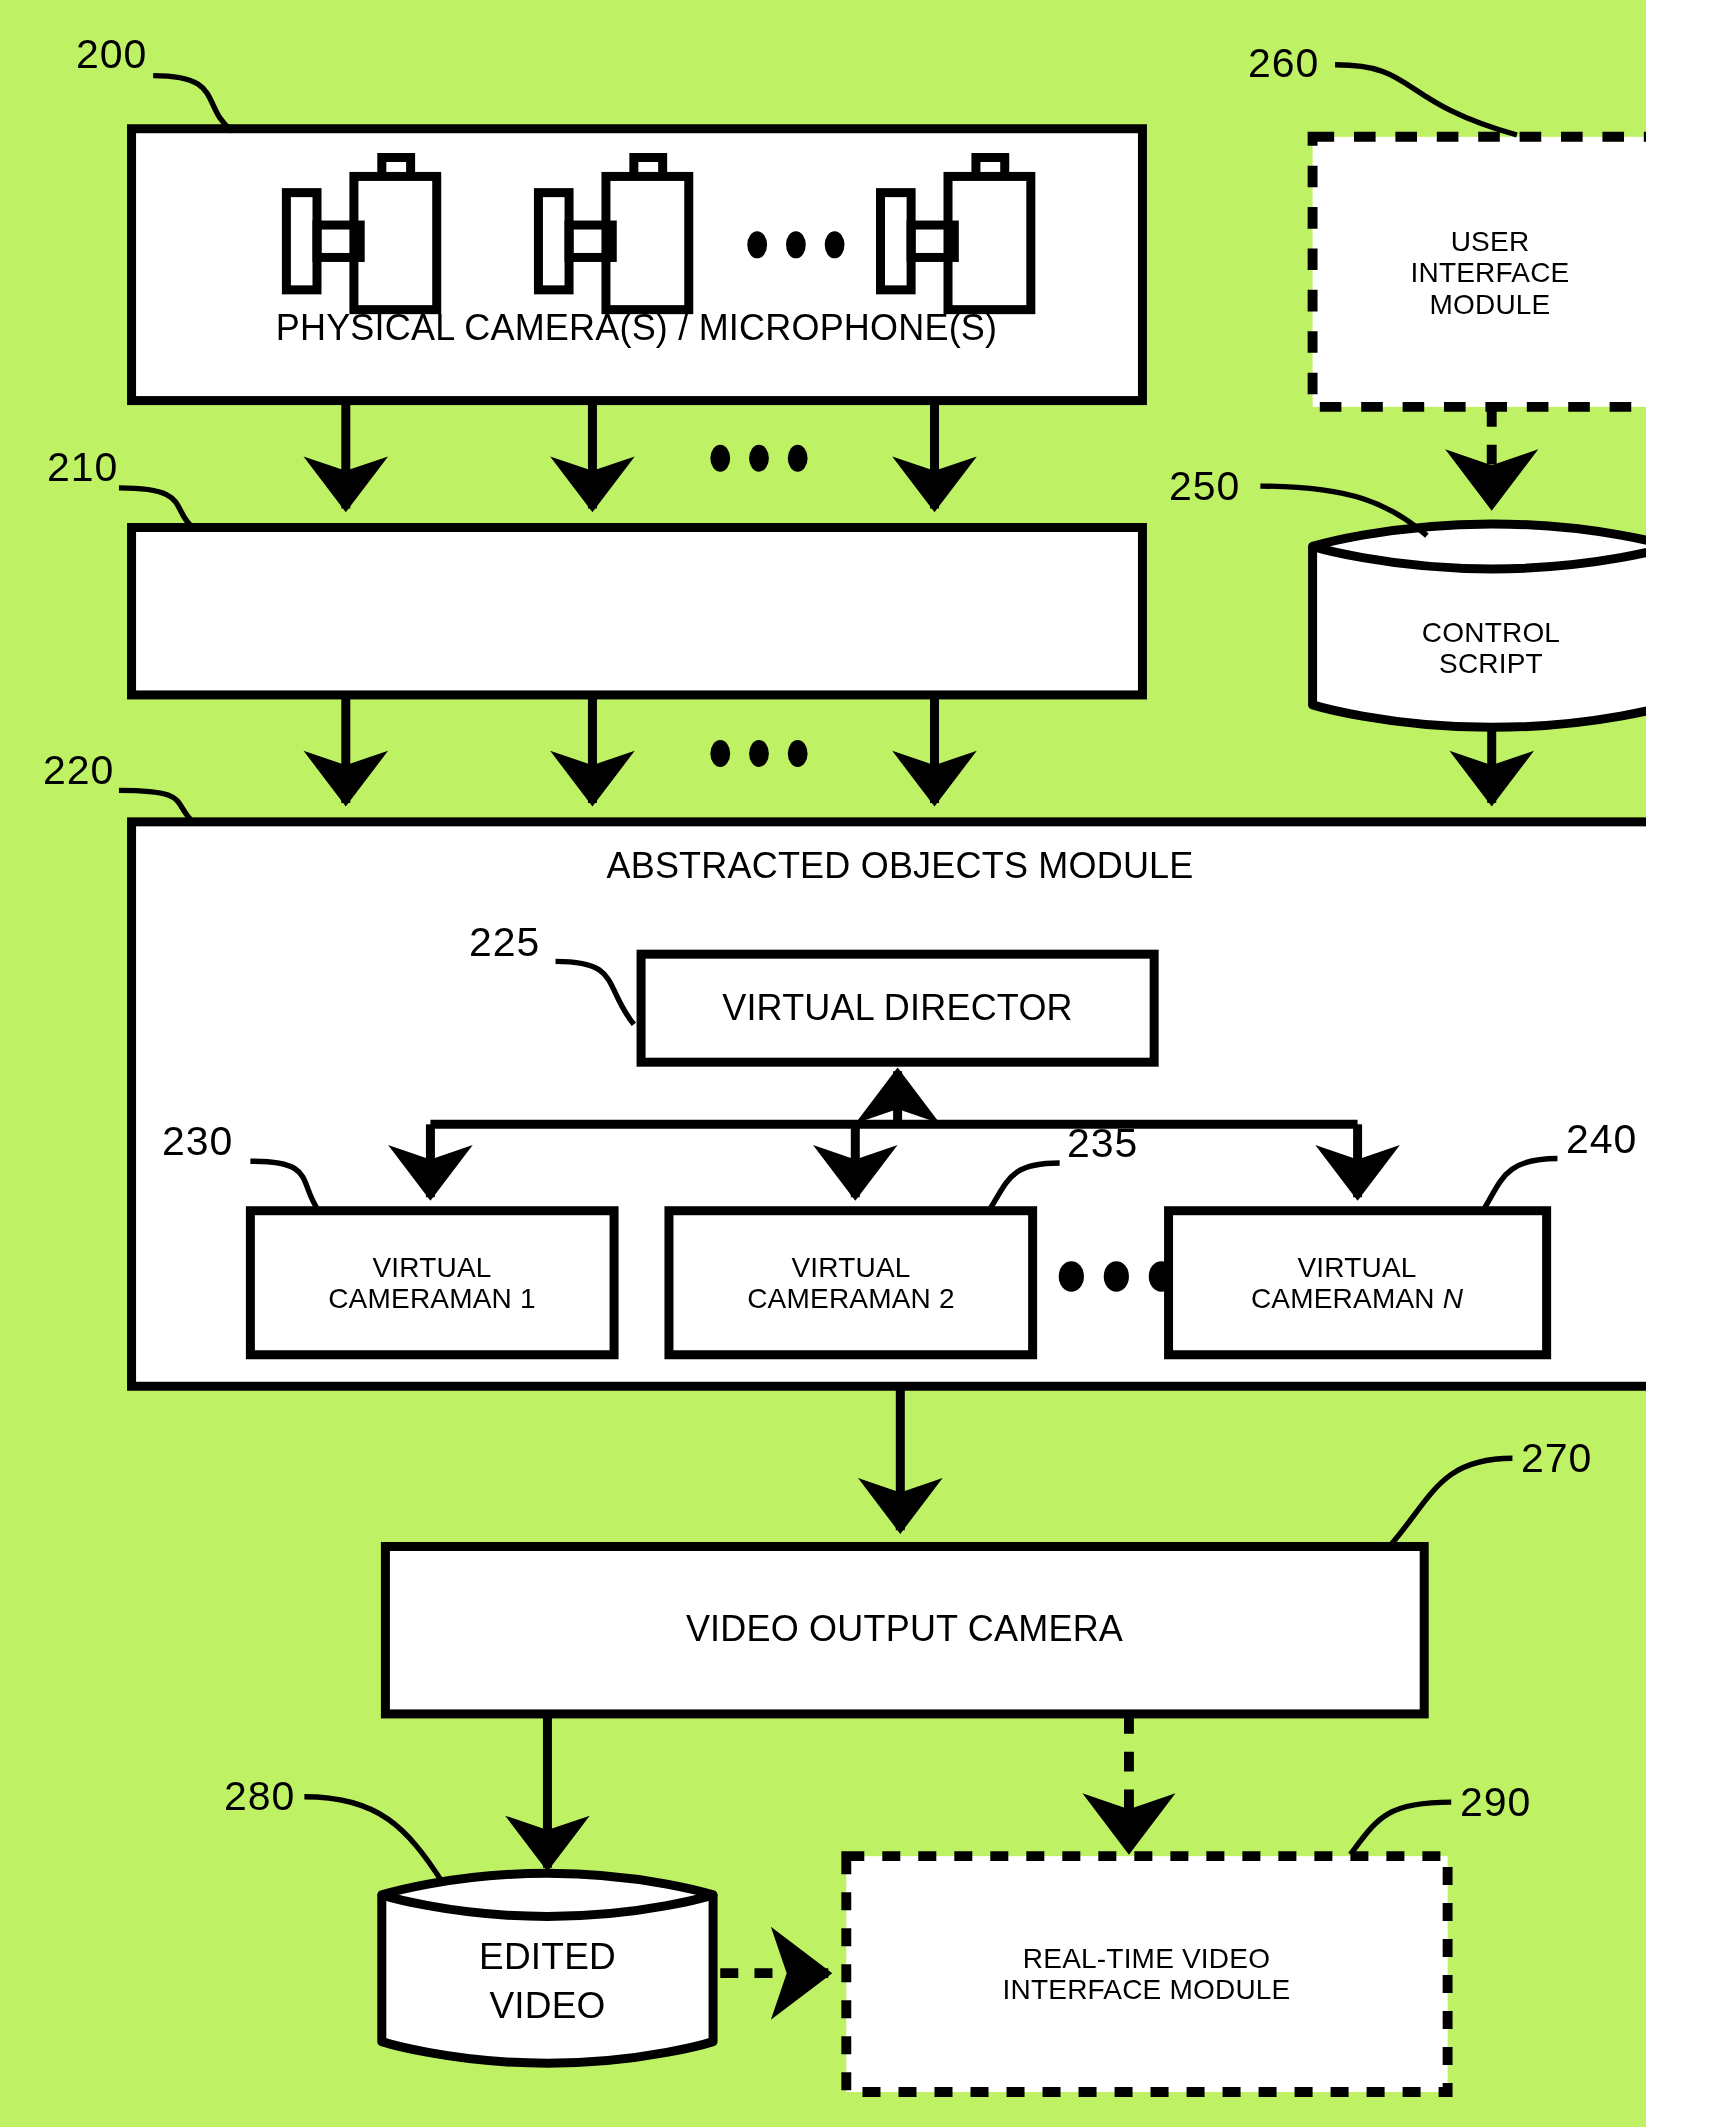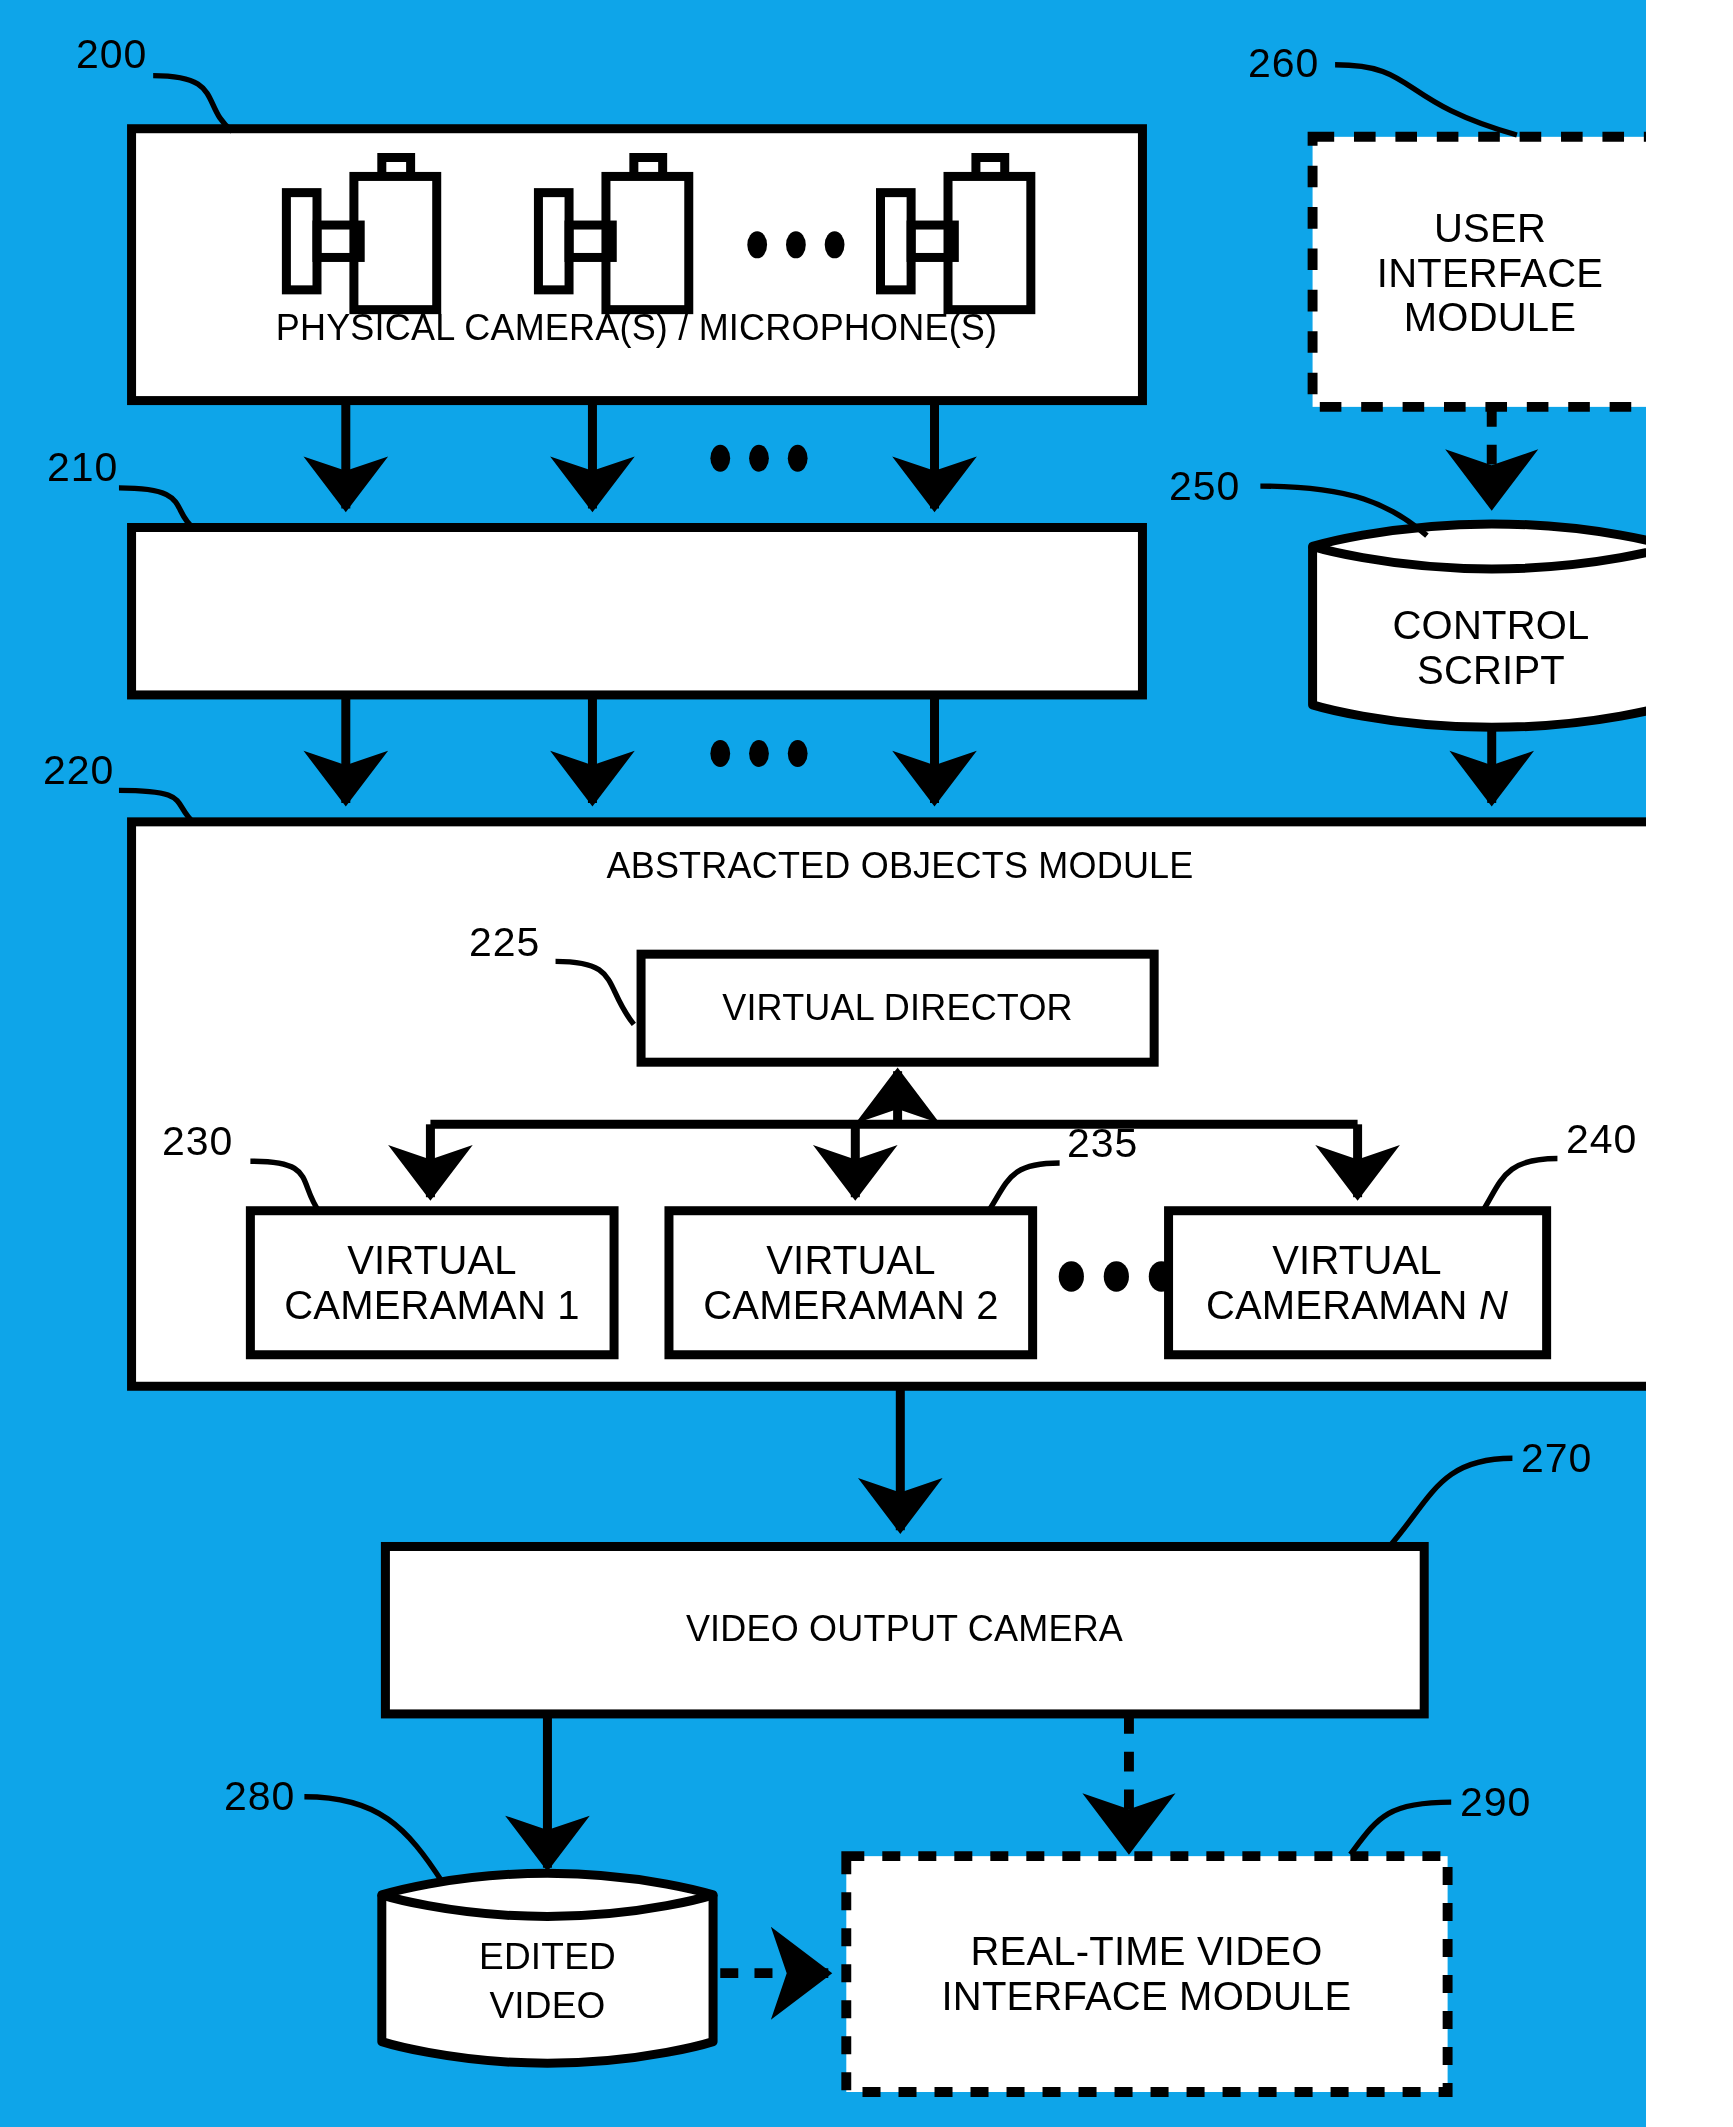--- a/index.html
+++ b/index.html
@@ -5,21 +5,21 @@
 <style>
   html,body{margin:0;padding:0;background:#ffffff;}
   body{
     font-family:"Liberation Sans", sans-serif;
     -webkit-font-smoothing:antialiased;
   }
   #fig{
     position:relative;
     width:1646px;
     height:2128px;
-    background:#0ea5e9;
+    background:#bef264;
     overflow:hidden;
   }
   #svg-layer{
     position:absolute;
     left:0; top:0;
     width:1734px;
     height:2128px;
   }
   .box-label{
     position:absolute;
@@ -34,21 +34,21 @@
     white-space:pre-line;
   }
   .ref-num{
     position:absolute;
     color:#000000;
     font-size:41px;
     letter-spacing:0.9px;
     line-height:1;
   }
   .title-lg{ font-size:36px; }
-  .title-md{ font-size:40px; }
+  .title-md{ font-size:28px; }
   .title-sm{ font-size:37px;gap:8px; }
   .ital{ font-style:italic; }
 </style>
 </head>
 <body>
 
 <div id="fig">
 
   <svg id="svg-layer" viewBox="0 0 1926 2364">
     <defs>

